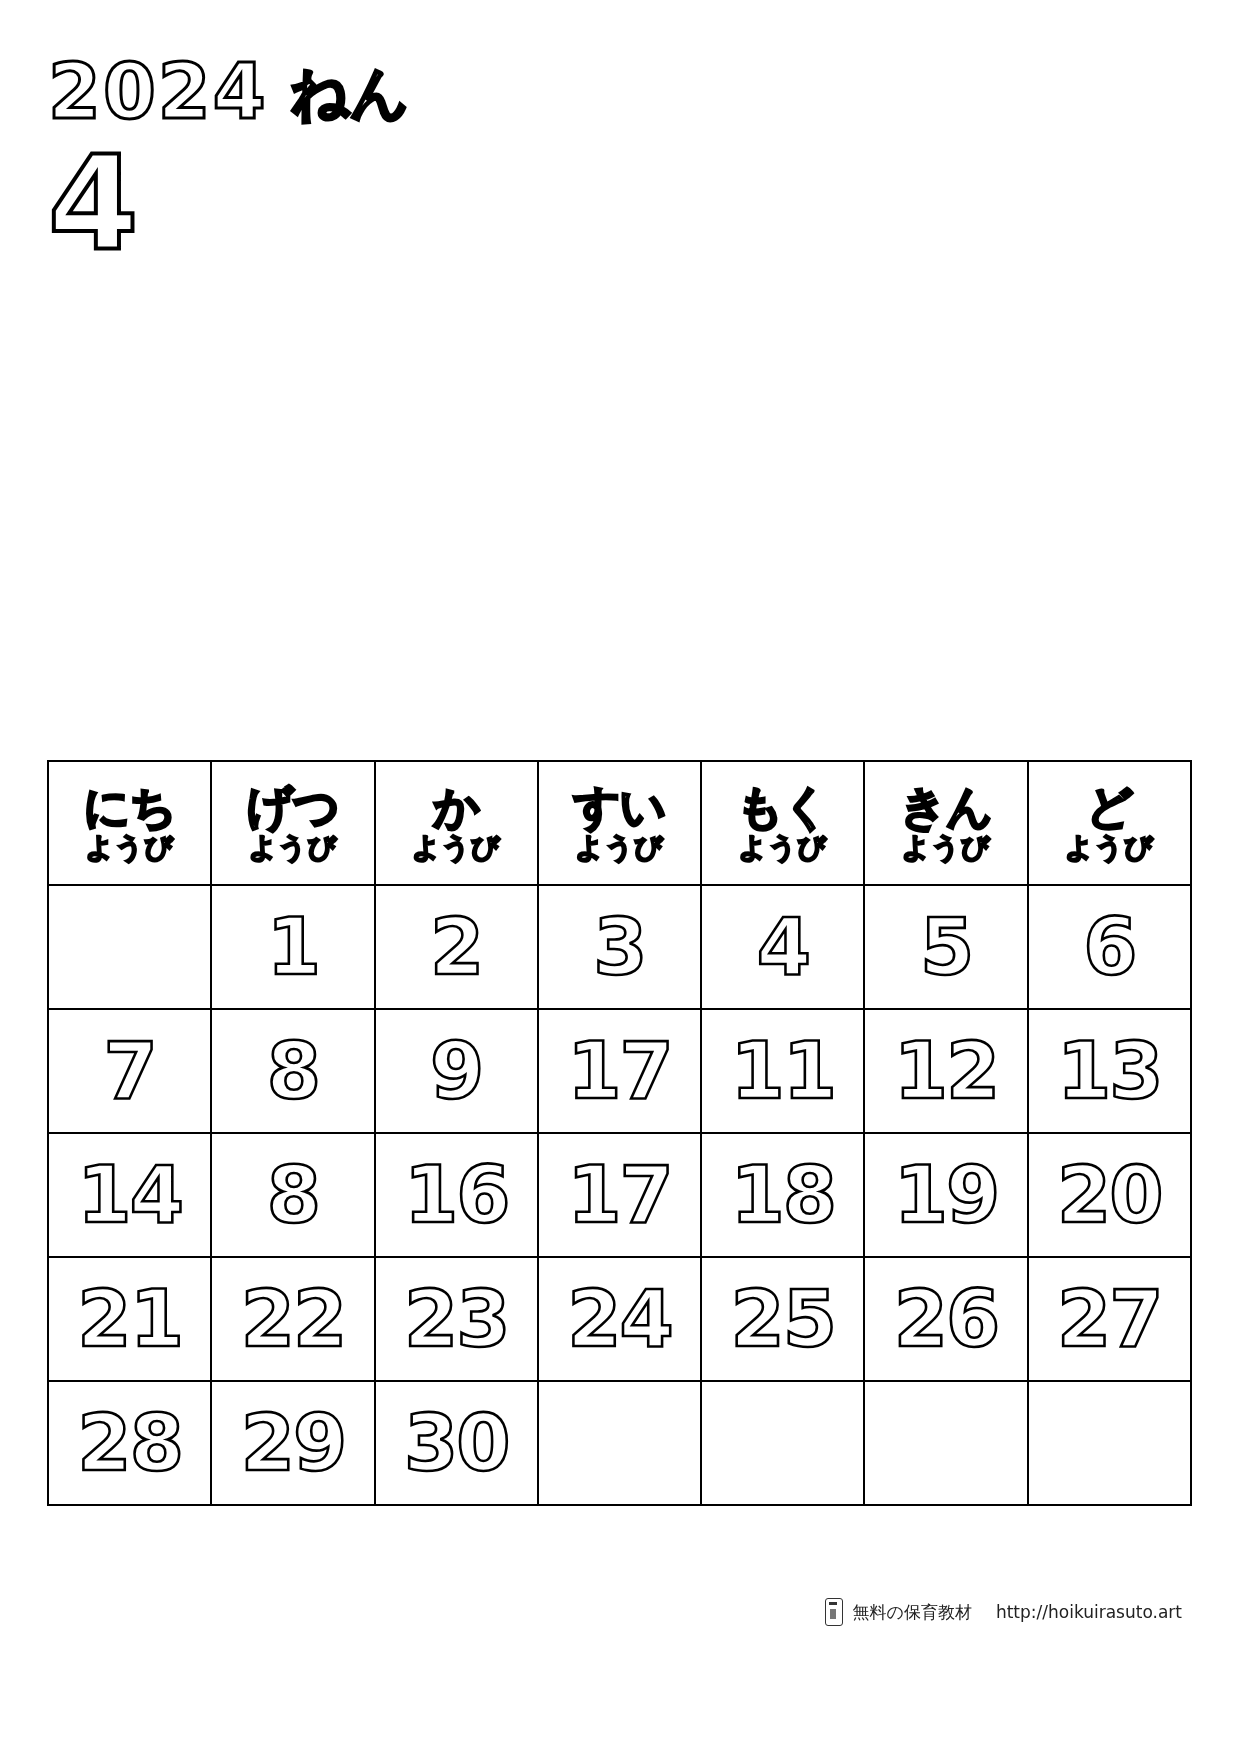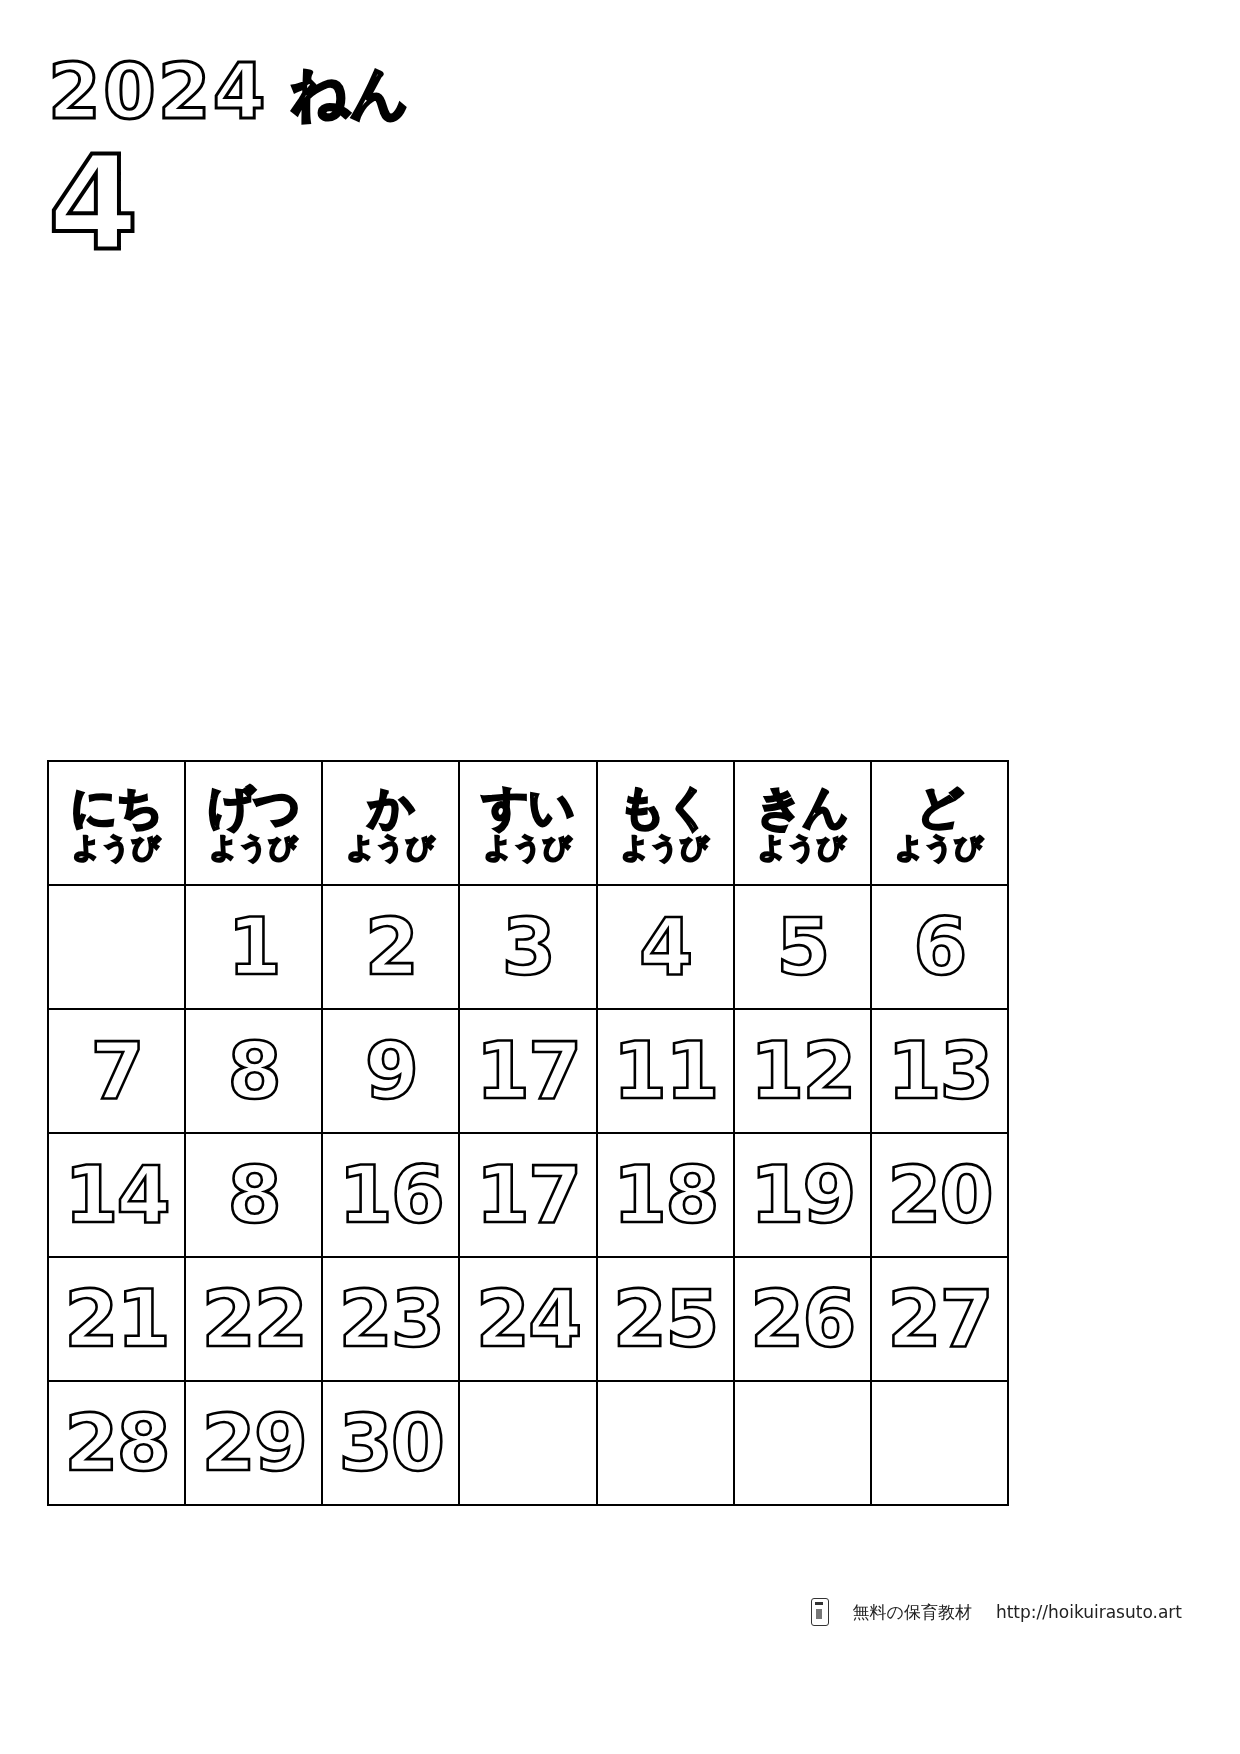--- a/index.html
+++ b/index.html
@@ -70,21 +70,21 @@
     color: transparent;
     -webkit-text-stroke: 4px #000000;
     padding-bottom: 6px;
   }
 
   
   .calendar {
     position: absolute;
     left: 47px;
     top: 760px;
-    width: 962px;
+    width: 1145px;
     border-collapse: collapse;
     table-layout: fixed;
   }
   .calendar td, .calendar th {
     border: 2px solid #000000;
     padding: 0;
     margin: 0;
     text-align: center;
     vertical-align: middle;
   }
@@ -133,21 +133,21 @@
   .footer {
     position: absolute;
     left: 0;
     top: 1598px;
     width: 1240px;
     display: flex;
     justify-content: flex-end;
     align-items: center;
     padding-right: 58px;
     box-sizing: border-box;
-    gap: 24px;
+    gap: 10px;
   }
   .footer-icon {
     width: 16px;
     height: 26px;
     border: 1.5px solid #333;
     border-radius: 3px;
     display: inline-block;
     position: relative;
     background: #fff;
   }
@@ -171,20 +171,21 @@
   }
   .footer-text {
     font-family: "DejaVu Sans", sans-serif;
     font-size: 17px;
     color: #222222;
   }
   .footer-url {
     font-family: "DejaVu Sans", sans-serif;
     font-size: 17px;
     color: #222222;
+    margin-left: 14px;
   }
 </style>
 </head>
 <body>
 
 <div class="title-block">
   <div class="title-year-row">
     <span class="title-year">2024</span>
     <span class="title-nen">ねん</span>
   </div>

